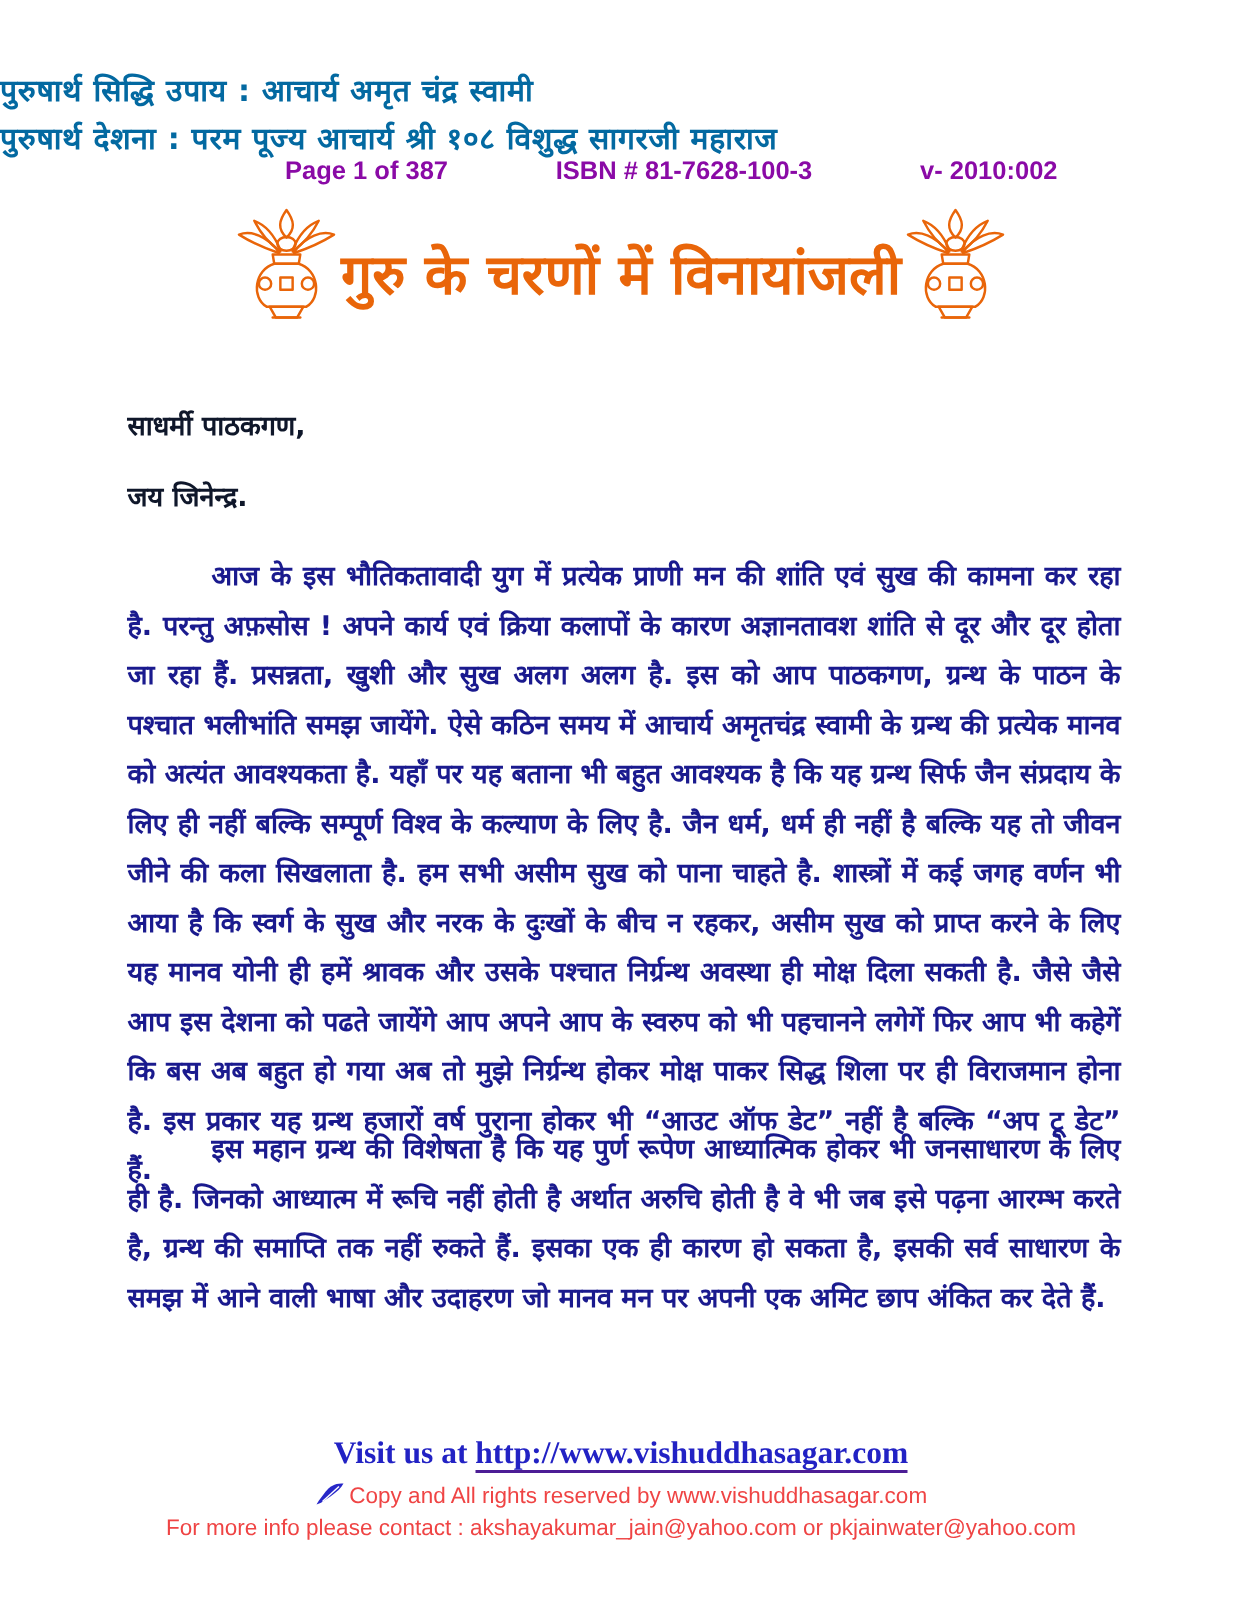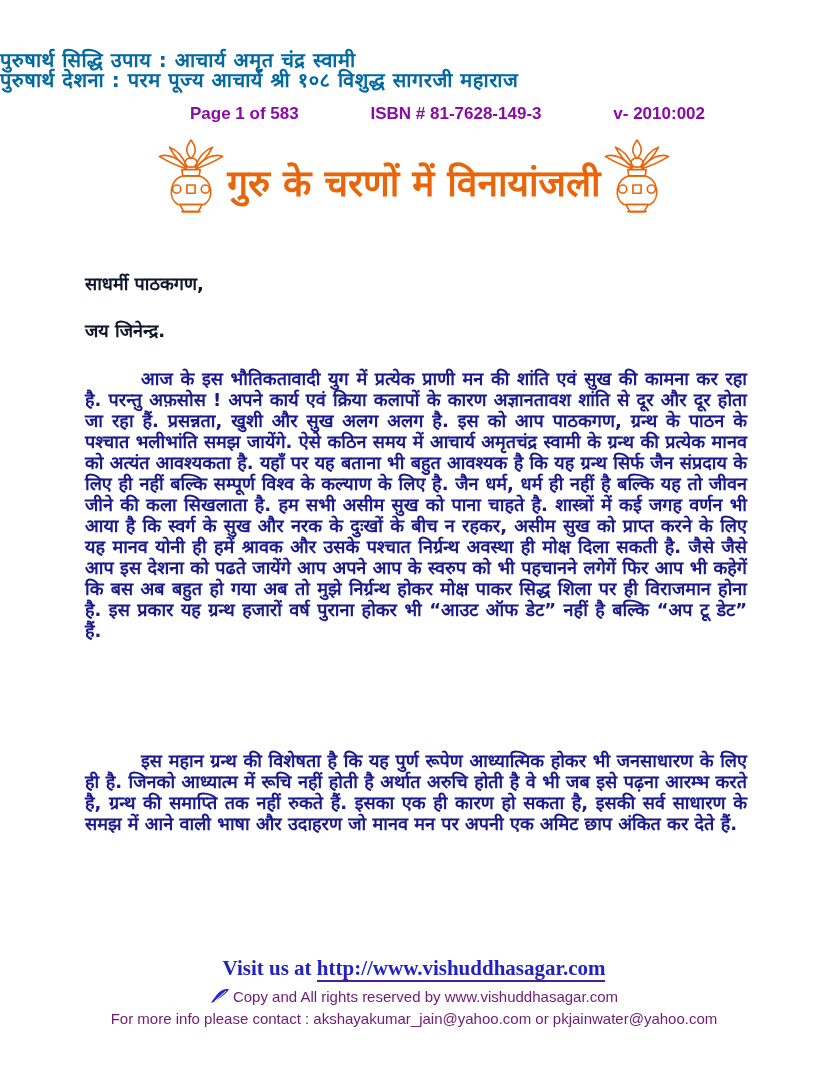--- a/index.html
+++ b/index.html
@@ -20,21 +20,21 @@
     position: absolute;
     left: 0;
     width: 100%;
     text-align: left;
     color: #0369a1;
     font-weight: bold;
     font-size: 20px;
     letter-spacing: 0.5px;
   }
   .hl1 { top: 46px; }
-  .hl2 { top: 66px; }
+  .hl2 { top: 78px; }
   .hl3 {
     position: absolute;
     top: 104px;
     left: 190px;
     width: 515px;
     display: flex;
     justify-content: space-between;
     color: #8A0AA6;
     font-weight: bold;
     font-size: 17px;
@@ -70,21 +70,21 @@
   .salutation { top: 255px; }
   .greeting   { top: 302px; }
   p.body {
     position: absolute;
     left: 85px;
     width: 662px;
     margin: 0;
     color: #1A1A8E;
     font-weight: bold;
     font-size: 18px;
-    line-height: 21px;
+    line-height: 33px;
     text-align: justify;
     text-indent: 56px;
   }
   .para1 { top: 368px; }
   .para2 { top: 750px; }
   
   .f1 {
     position: absolute;
     top: 956px;
     left: 0;
@@ -99,21 +99,21 @@
     color: #2222C4;
     text-decoration: none;
     border-bottom: 2px solid #4c1d95;
     cursor: pointer;
   }
   .f2, .f3 {
     position: absolute;
     left: 0;
     width: 100%;
     text-align: center;
-    color: #701a75;
+    color: #ef4444;
     font-family: "Liberation Sans", sans-serif;
     font-size: 15px;
   }
   .f2 { top: 988px; }
   .f3 { top: 1010px; }
   .pen {
     display: inline-block;
     width: 20px;
     height: 16px;
     vertical-align: -2px;
@@ -121,22 +121,22 @@
   }
 </style>
 </head>
 <body>
 
 <div class="page">
 
   <div class="hl1">पुरुषार्थ सिद्धि उपाय : आचार्य अमृत चंद्र स्वामी</div>
   <div class="hl2">पुरुषार्थ देशना : परम पूज्य आचार्य श्री १०८ विशुद्ध सागरजी महाराज</div>
   <div class="hl3">
-    <span>Page 1 of 583</span>
-    <span>ISBN # 81-7628-149-3</span>
+    <span>Page 1 of 387</span>
+    <span>ISBN # 81-7628-100-3</span>
     <span>v- 2010:002</span>
   </div>
 
   <div class="title-row">
     <span class="kalash">
       <svg width="72" height="92" viewBox="0 0 70 90" fill="none" stroke="#E96509" stroke-width="1.6" stroke-linejoin="round" stroke-linecap="round">
         <path d="M35 2 C30 9 29 14 35 20 C41 14 40 9 35 2 Z"></path>
         <ellipse cx="35" cy="24" rx="6" ry="4.5"></ellipse>
         <path d="M30 29 C22 19 12 15 4 18 C12 23 21 27 30 30 Z"></path>
         <path d="M40 29 C48 19 58 15 66 18 C58 23 49 27 40 30 Z"></path>

